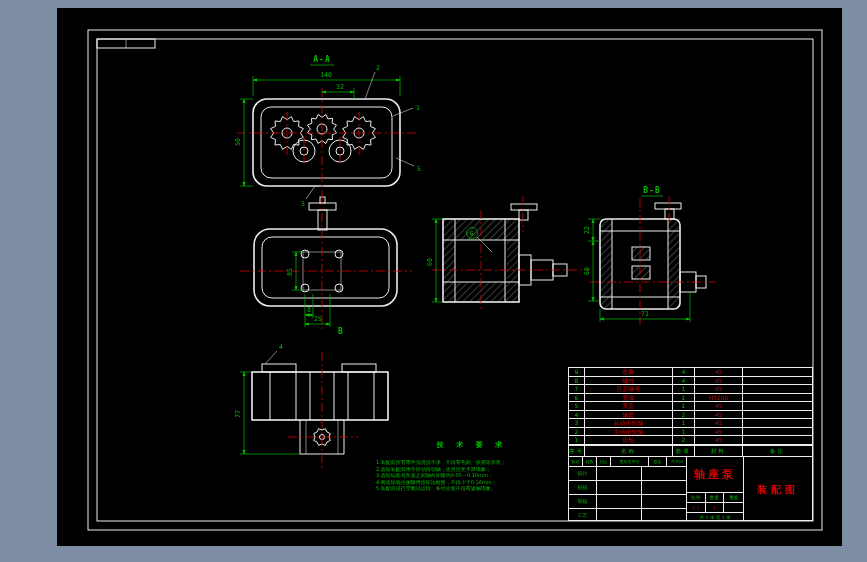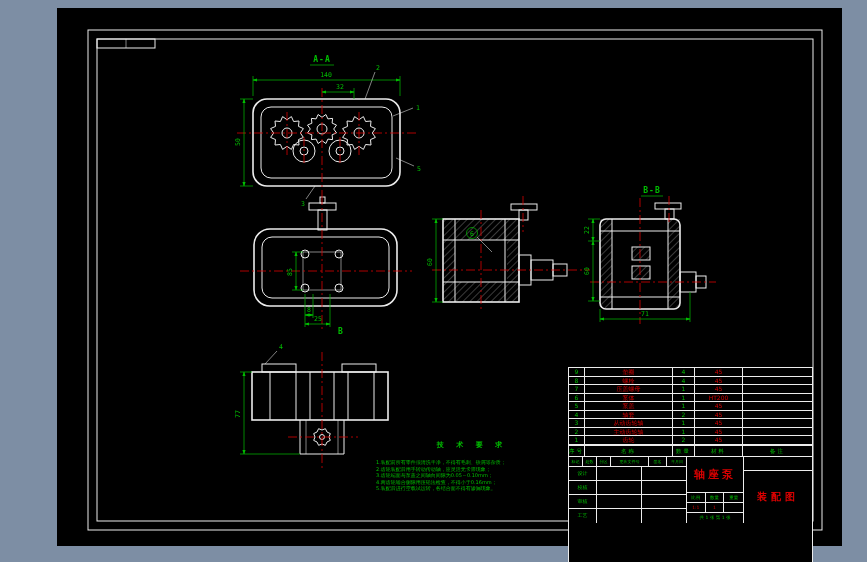--- a/index.html
+++ b/index.html
@@ -16,21 +16,21 @@
   .hr{fill:url(#h45);stroke:none;}
   .hl{stroke:var(--line,#ececec);stroke-width:.5;}
   .ga-f{fill:var(--dim,#00bf00);}
   text.gt{fill:var(--dim,#00bf00);font:6.5px "DejaVu Sans Mono","Liberation Mono",monospace;text-anchor:middle;}
   text.st{fill:var(--dim,#00bf00);font:bold 8px "DejaVu Sans Mono","Liberation Mono",monospace;text-anchor:middle;letter-spacing:1px;}
   
   #notes{position:absolute;left:376px;top:440px;width:192px;color:var(--dim,#00bf00);}
   #notes .nt{font-size:7px;letter-spacing:5px;text-align:center;margin-bottom:9px;font-weight:bold;}
   .note-line{font-size:5px;line-height:6.5px;white-space:nowrap;}
   
-  #tblock{position:absolute;left:568px;top:367px;width:245px;height:196px;background:#000;
+  #tblock{position:absolute;left:568px;top:367px;width:245px;height:154px;background:#000;
           border:1px solid var(--line,#ececec);box-sizing:border-box;overflow:hidden;}
   #tblock *{box-sizing:border-box;}
   .bom-row,#bom-header{display:grid;grid-template-columns:16px 88px 22px 48px 1fr;}
   .bom-row{height:8.5px;}
   #bom-header{height:11px;border-top:1px solid var(--line,#ececec);}
   .bc{border-right:1px solid var(--line,#ececec);border-bottom:1px solid var(--line,#ececec);
       font-size:6px;line-height:8.5px;text-align:center;overflow:hidden;white-space:nowrap;}
   #bom-header .bc{font-size:5.5px;line-height:10px;color:var(--dim,#00bf00);letter-spacing:2px;border-bottom:none;}
   .bc:last-child{border-right:none;}
   .g{color:var(--dim,#00bf00);} .r{color:var(--red,#e00000);}
@@ -43,21 +43,21 @@
   .staff-row:last-child{border-bottom:none;}
   .sc{border-right:1px solid var(--line,#ececec);font-size:5px;line-height:13px;text-align:center;color:var(--dim,#00bf00);}
   .sc:last-child{border-right:none;}
   .tb-mid{border-right:1px solid var(--line,#ececec);display:flex;flex-direction:column;}
   .part-name{height:36px;display:flex;align-items:center;justify-content:center;color:var(--red,#e00000);
              font-size:11px;font-weight:bold;letter-spacing:3px;border-bottom:1px solid var(--line,#ececec);}
   .scale-row{display:grid;grid-template-columns:1fr 1fr 1fr;height:10px;border-bottom:1px solid var(--line,#ececec);}
   .scc{font-size:4.5px;line-height:9px;text-align:center;border-right:1px solid var(--line,#ececec);overflow:hidden;}
   .scc:last-child{border-right:none;}
   .sheet-info{font-size:4.5px;line-height:9px;text-align:center;color:var(--dim,#00bf00);}
-  .tb-right{display:flex;flex-direction:column;text-align:center;}
+  .tb-right{display:flex;flex-direction:row;text-align:center;}
   .tb-right-top{height:14px;border-bottom:1px solid var(--line,#ececec);}
   .sheet-label{flex:1;display:flex;align-items:center;justify-content:center;color:var(--red,#e00000);
                font-size:10px;font-weight:bold;letter-spacing:4px;}
 </style>
 </head>
 <body>
 
 <div id="stage">
   <div id="canvas"></div>
 

